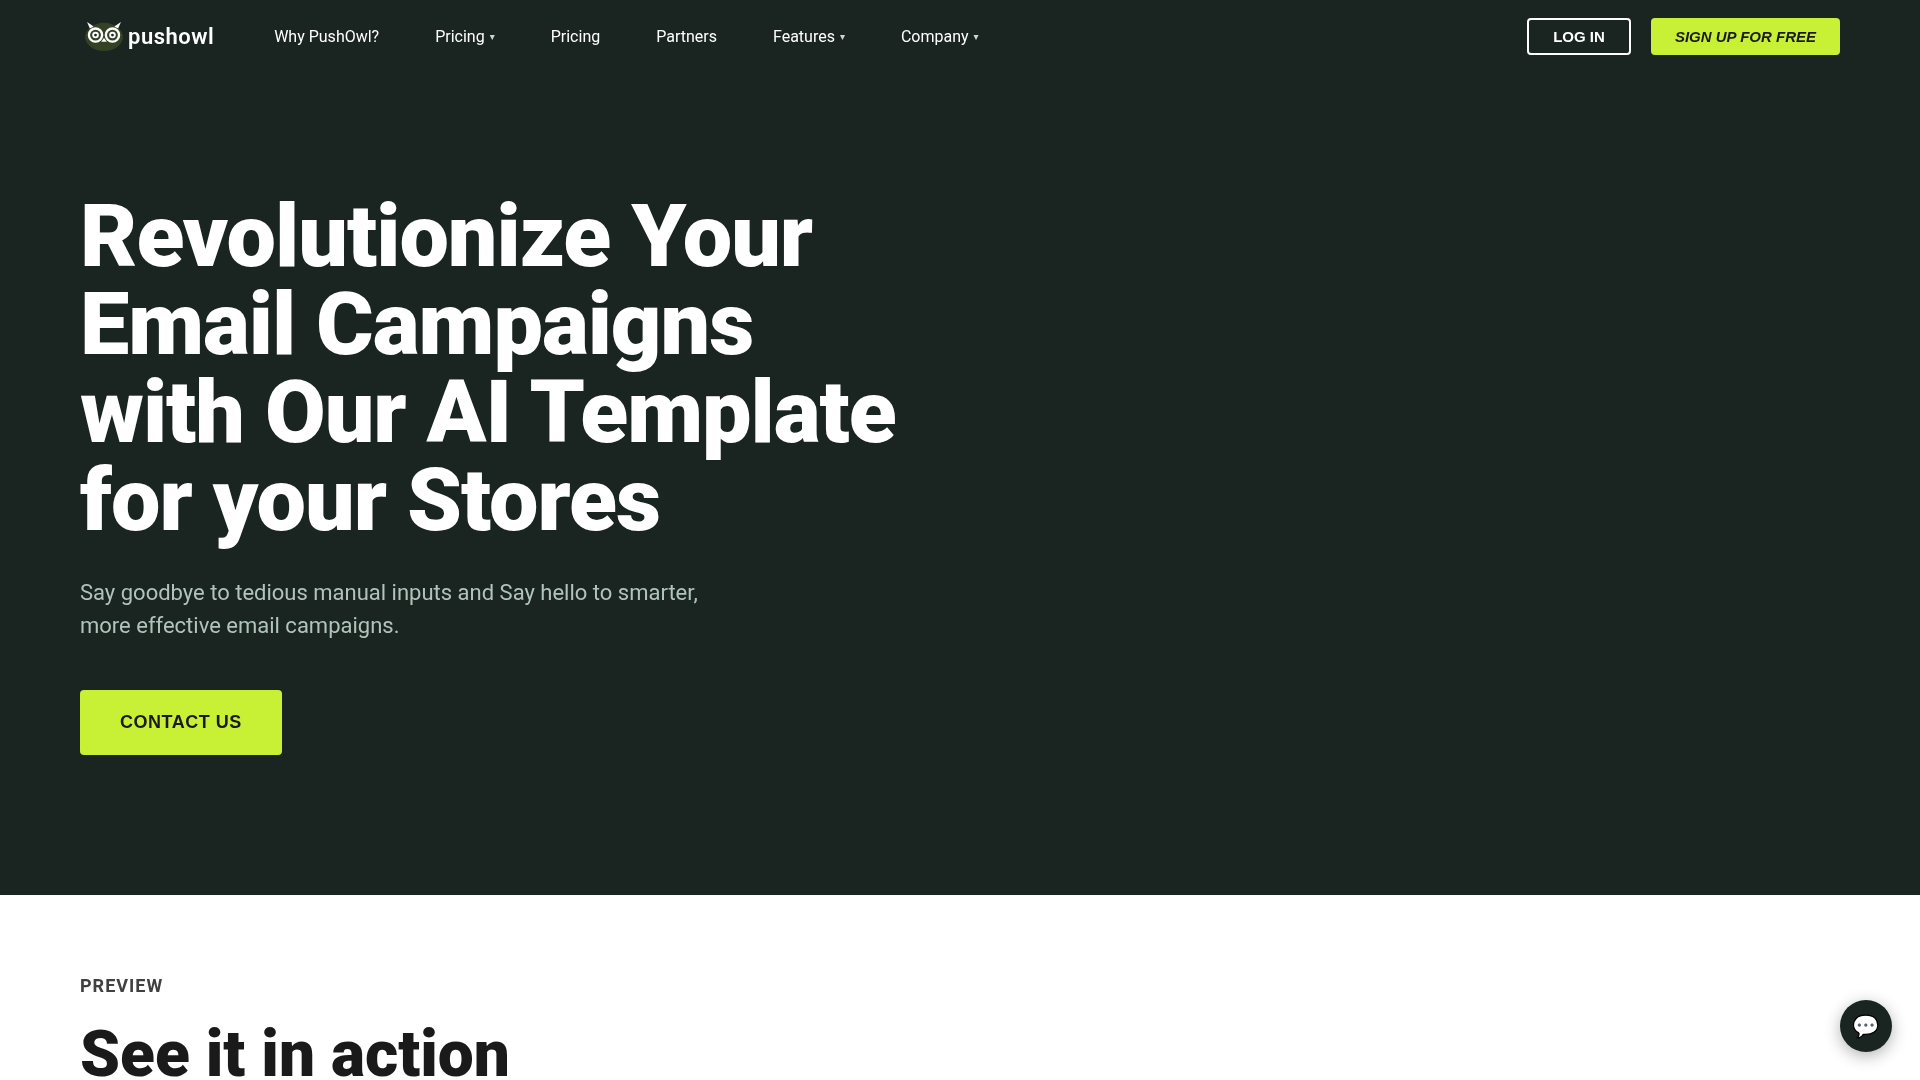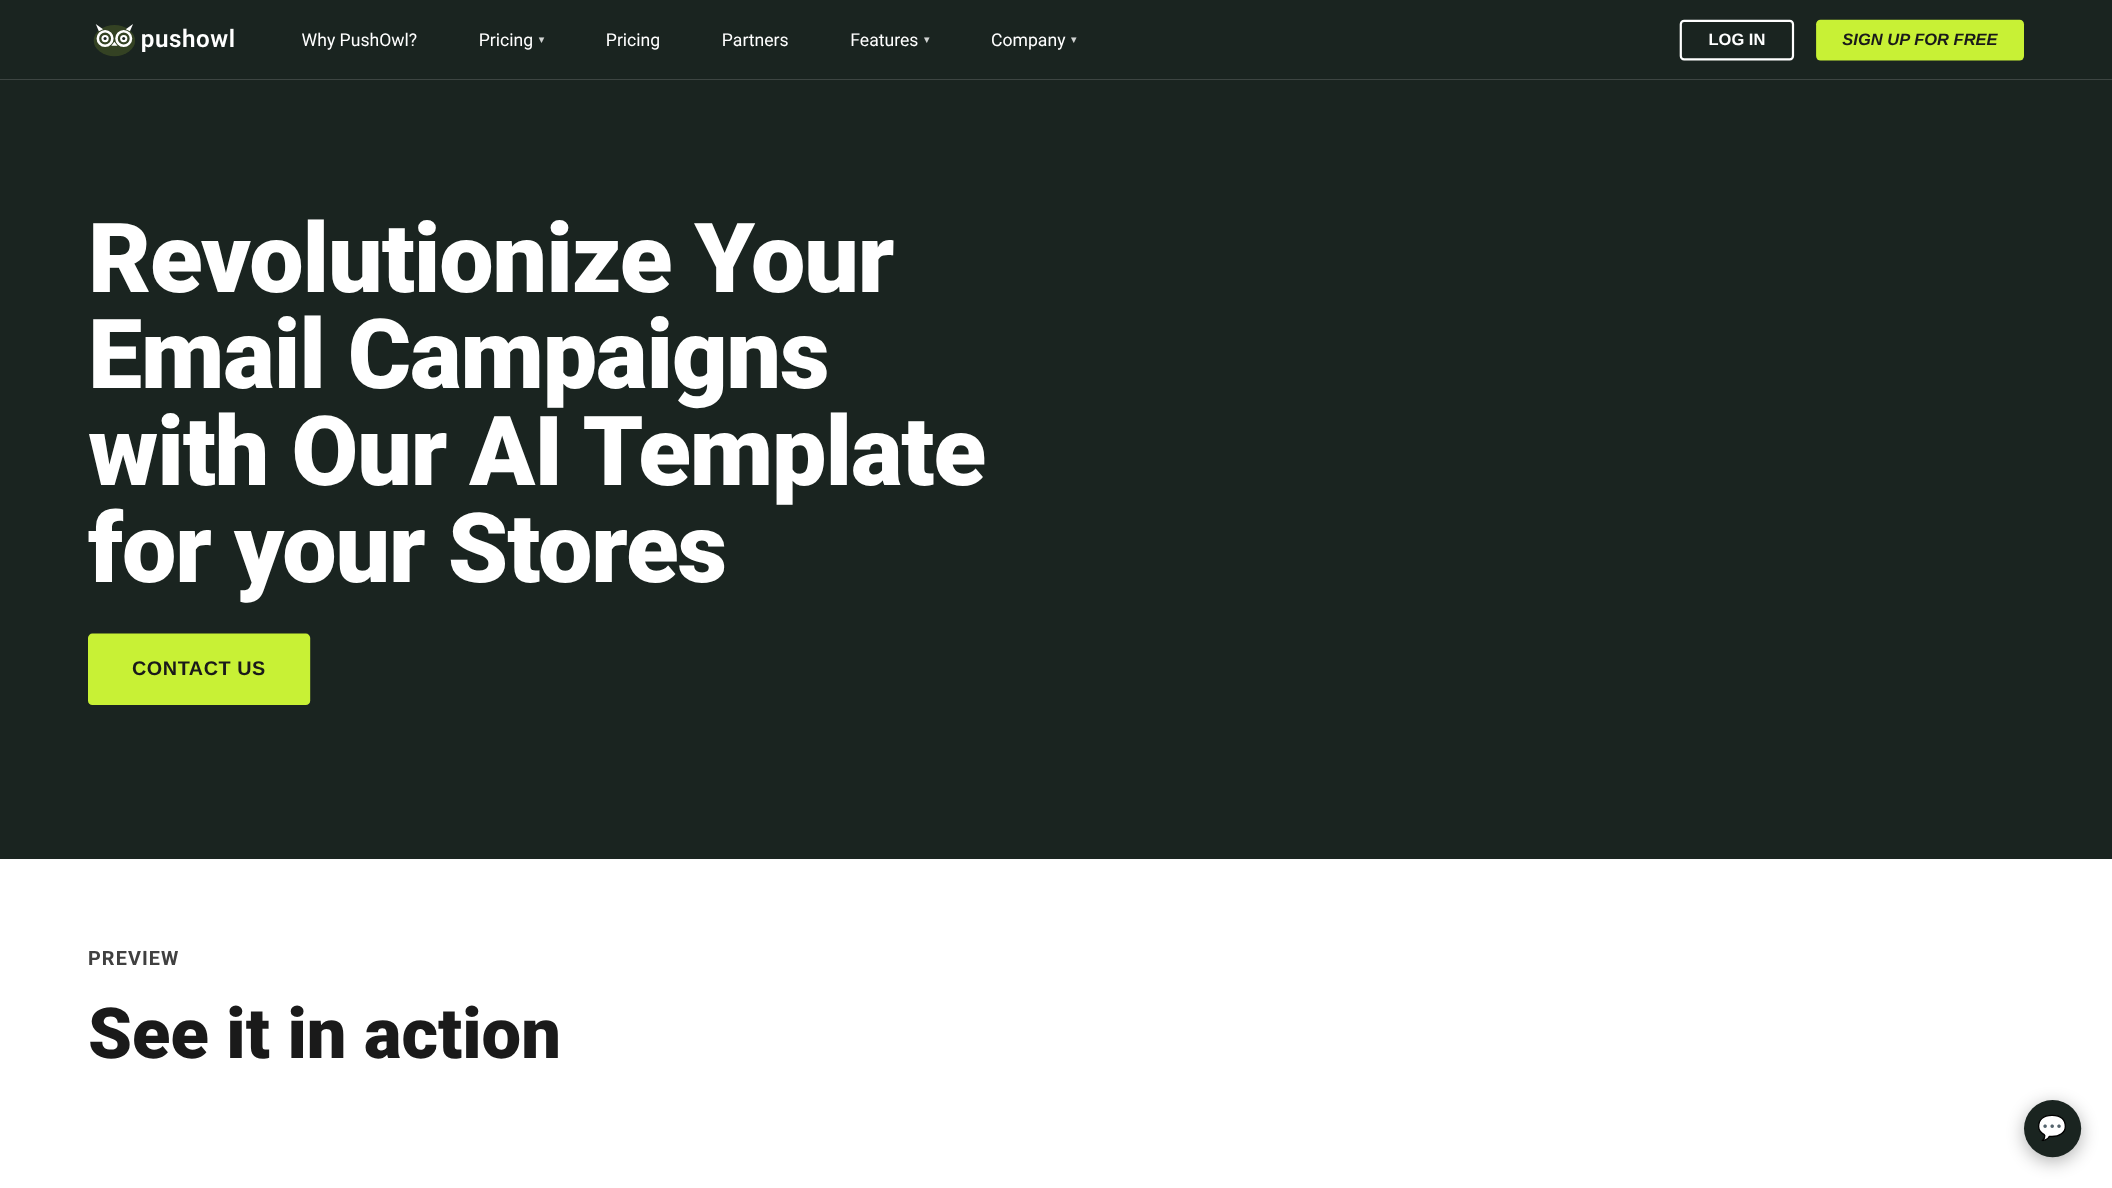--- a/index.html
+++ b/index.html
@@ -255,20 +255,21 @@
 
   <div class="navbar-right">
     <button class="btn-login">LOG IN</button>
     <button class="btn-signup">SIGN UP FOR FREE</button>
   </div>
 </nav>
 
 <section class="hero">
   <div class="hero-content">
     <h1 class="hero-title">Revolutionize Your Email Campaigns with Our AI Template for your Stores</h1>
+    <p class="hero-subtitle">Say goodbye to tedious manual inputs and Say hello to smarter, more effective email campaigns.</p>
     <button class="btn-contact">CONTACT US</button>
   </div>
 </section>
 
 <section class="preview-section">
   <p class="preview-label">PREVIEW</p>
   <h2 class="preview-title">See it in action</h2>
 </section>
 
 <div class="chat-widget">

